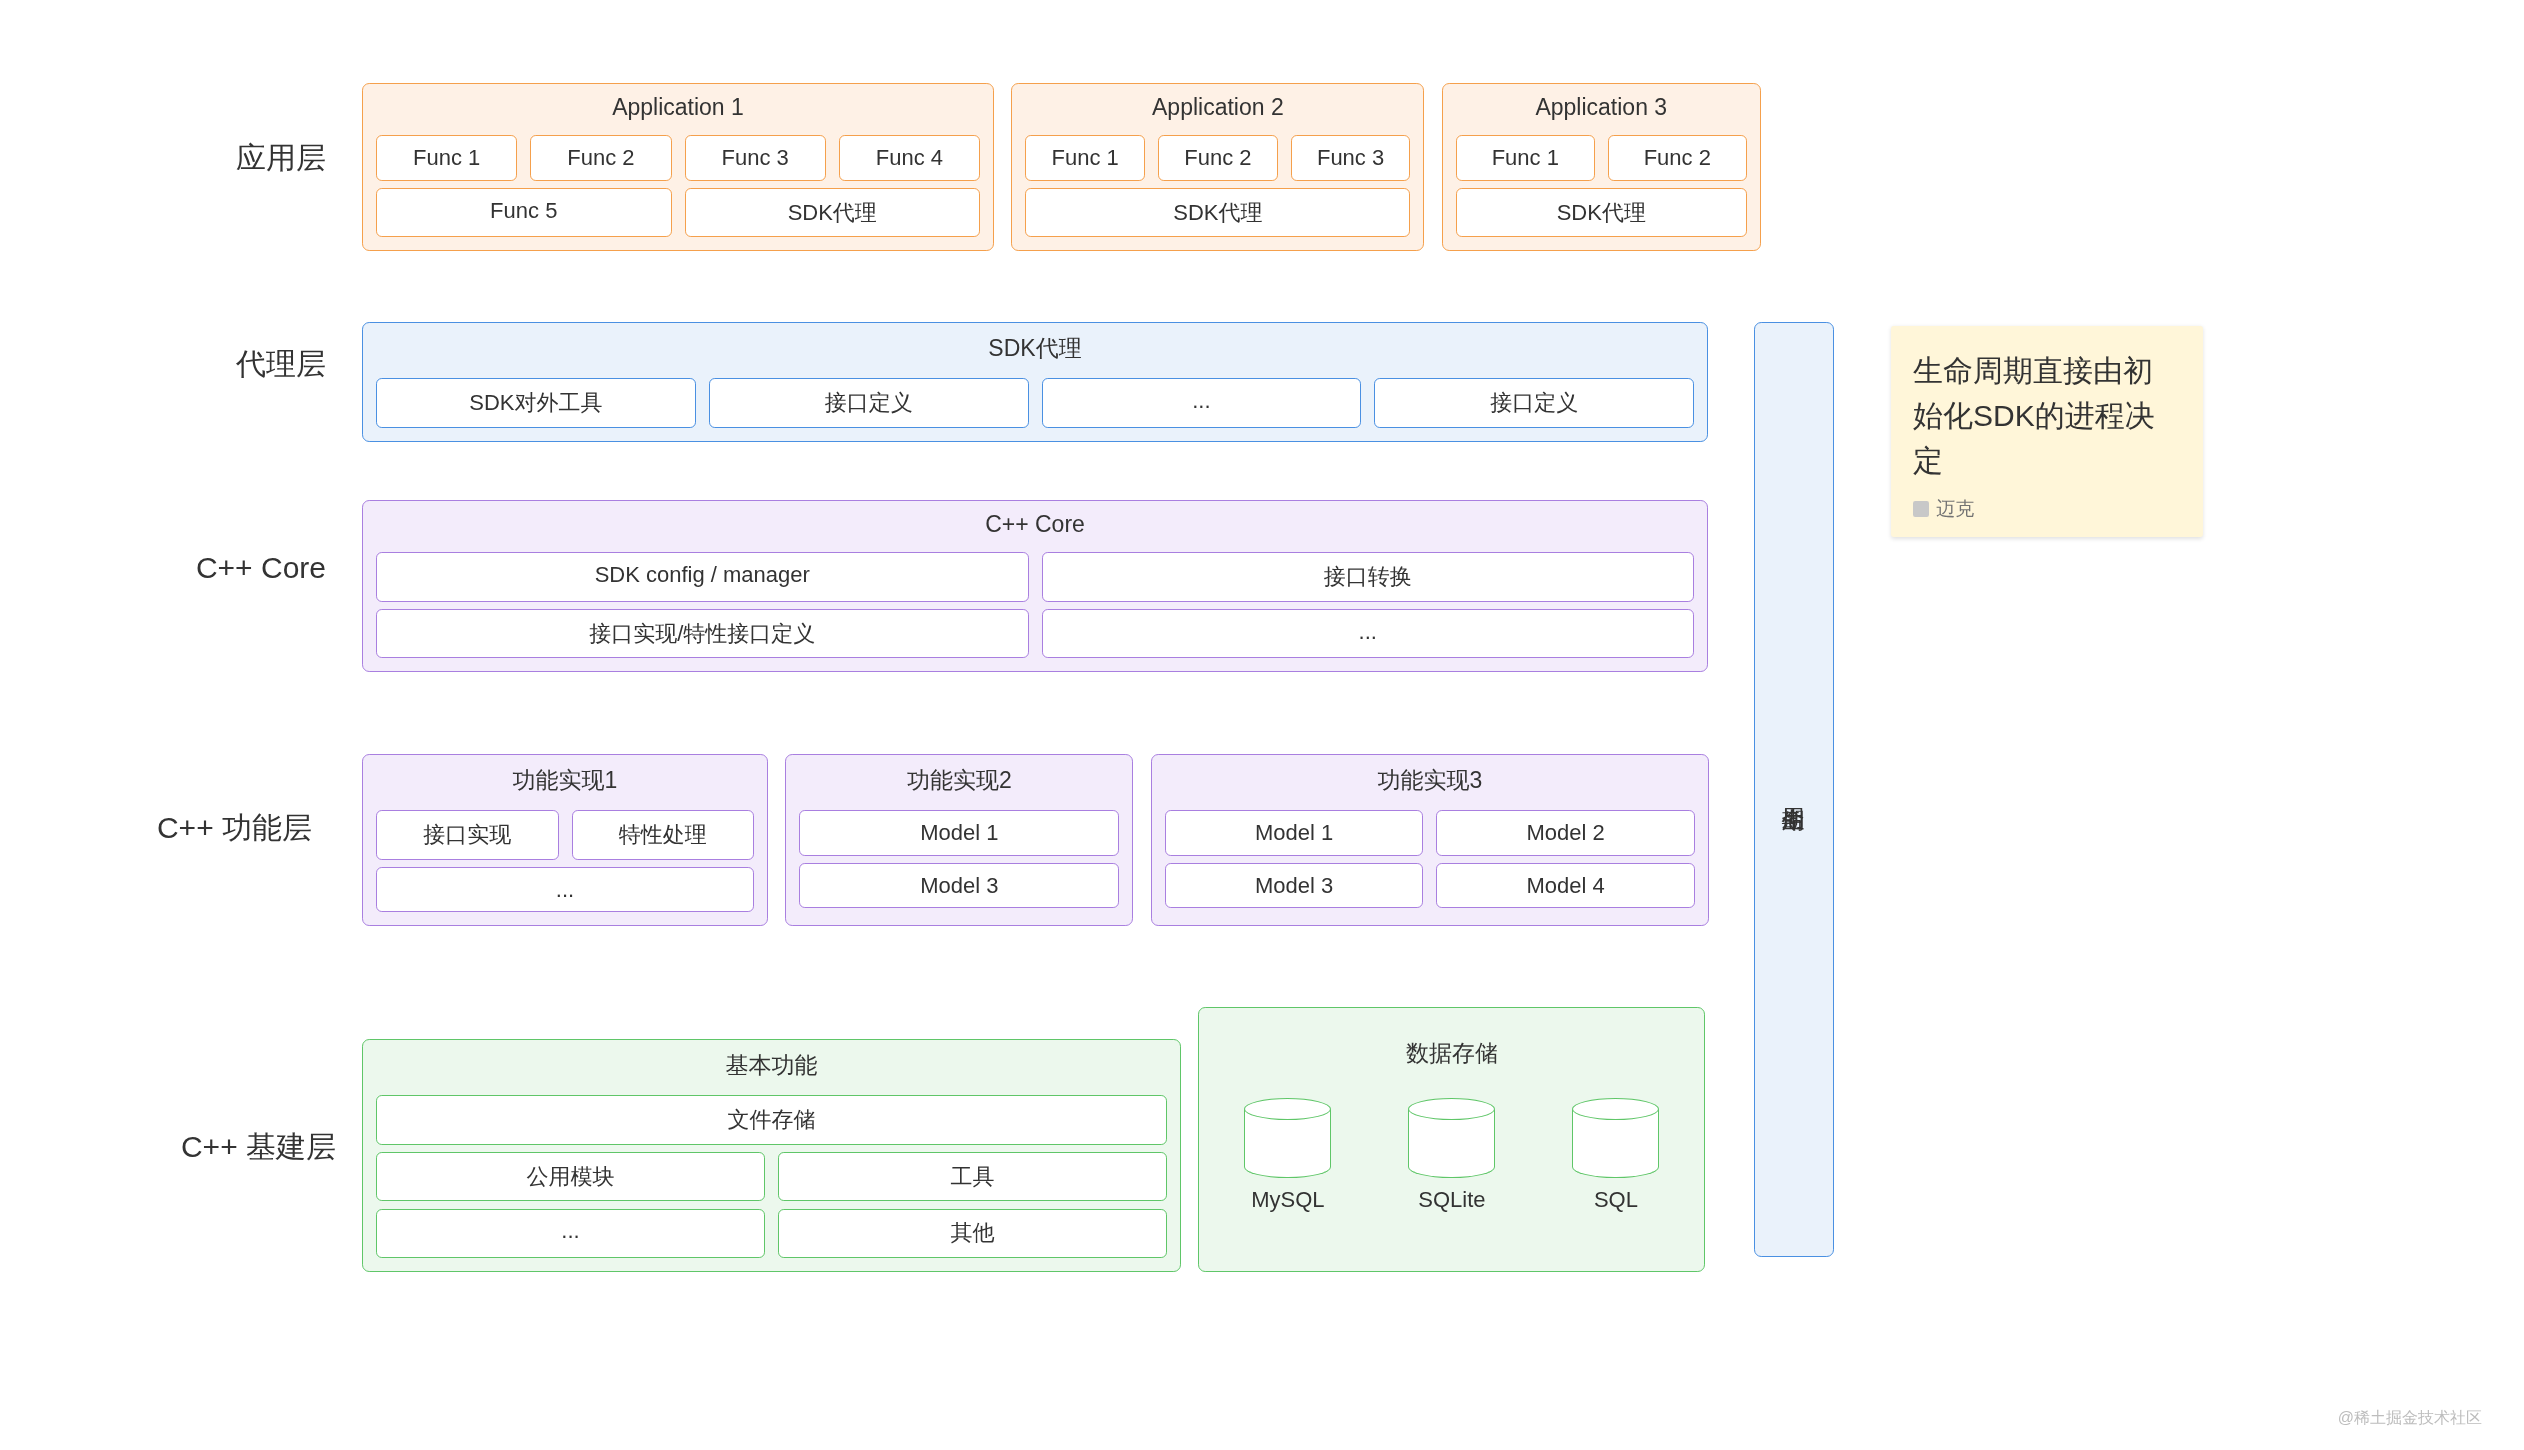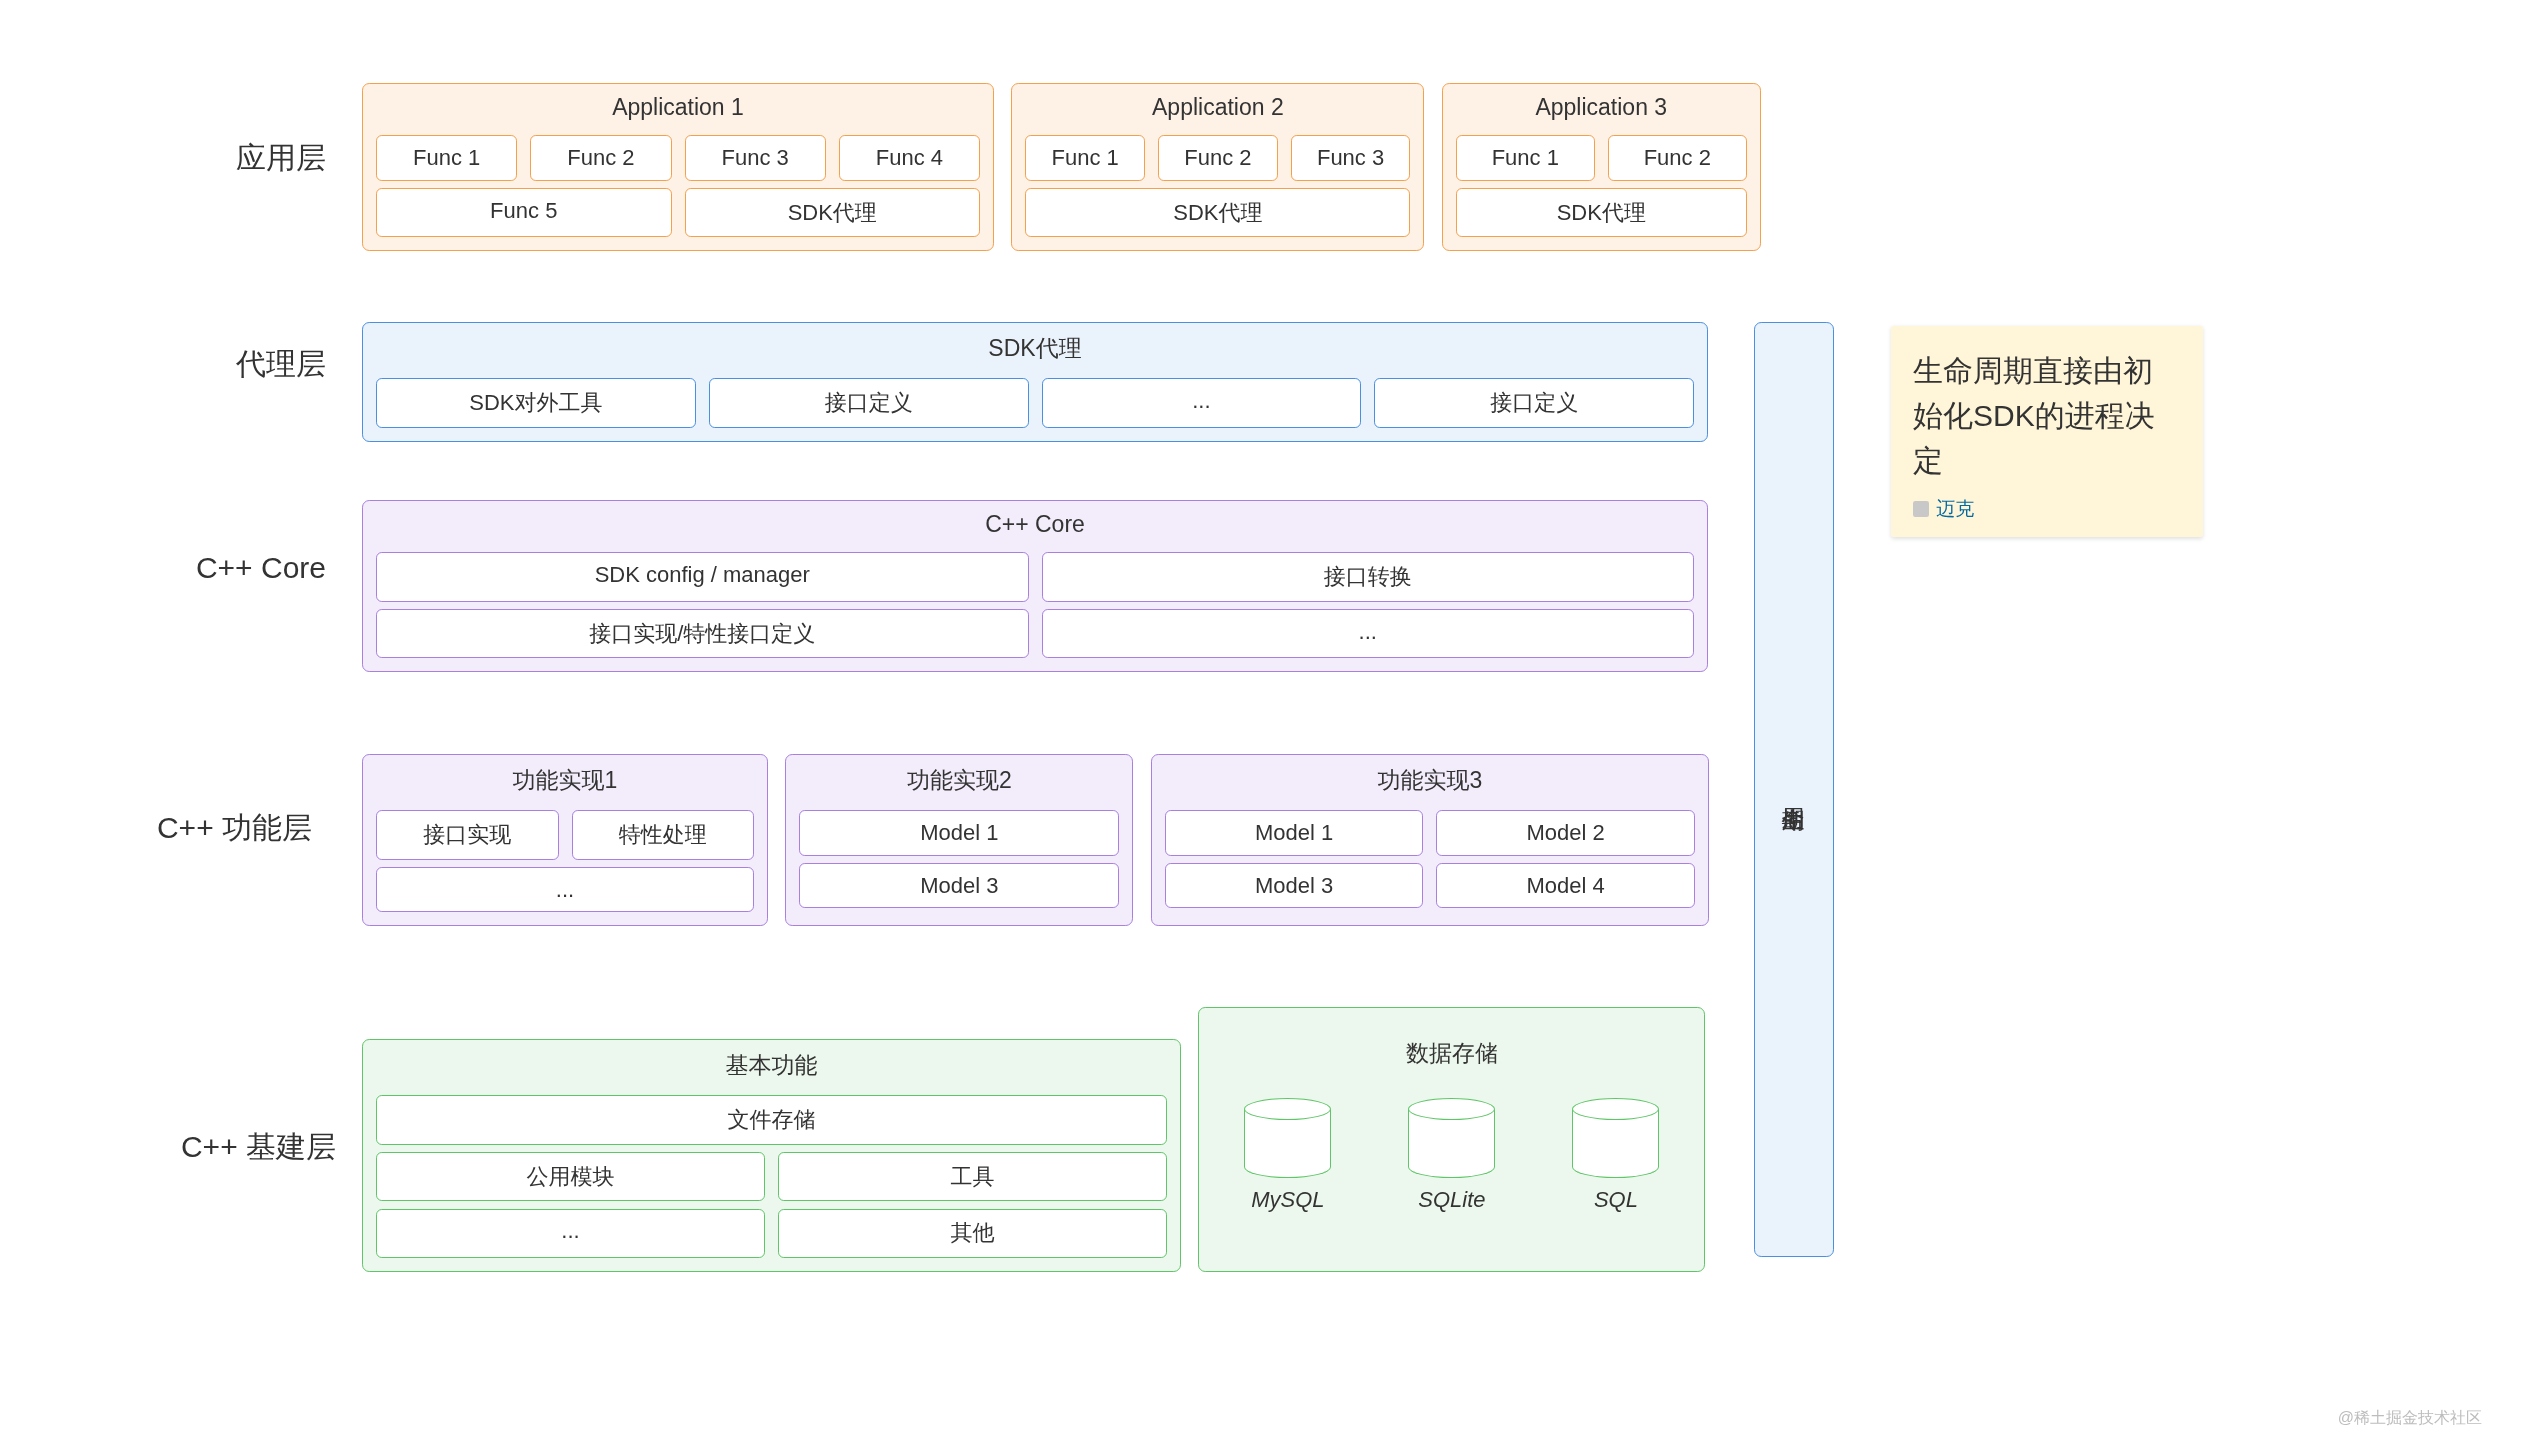--- a/index.html
+++ b/index.html
@@ -54,26 +54,26 @@
   .lifecycle {
     border:1.4px solid #4a90e2; background:#eaf2fb; border-radius:7.2px;
     display:flex; align-items:center; justify-content:center;
     writing-mode: vertical-rl; text-orientation: upright; font-size:23px;
   }
   .note {
     position:absolute; background:#fff6d9; border-radius:2.9px;
     padding:22px 22px 14.5px 22px; box-shadow:0 1.4px 4.3px rgba(0,0,0,.12);
   }
   .note .txt{ font-size:30px; line-height:1.5; }
-  .note .author{ font-size:19px; color:#0369a1; margin-top:13px; display:flex; align-items:center; gap:7.2px;}
+  .note .author{ font-size:19px; color:#737373; margin-top:13px; display:flex; align-items:center; gap:7.2px;}
   .dbicon{ display:flex; flex-direction:column; align-items:center; }
   .cyl{ width:87px; height:80px; position:relative; margin-bottom:8.7px;}
   .cyl .top{position:absolute;top:0;left:0;right:0;height:22px;border:1.4px solid #5fc668;border-radius:50%;background:#fff;z-index:2;}
   .cyl .body{position:absolute;top:11px;left:0;right:0;bottom:0;border:1.4px solid #5fc668;border-top:none;border-radius:0 0 43px 43px / 0 0 11px 11px;background:#fff;}
-  .dbicon .lbl{font-size:22px;font-style:italic;}
+  .dbicon .lbl{font-size:22px;}
   .watermark{position:absolute;right:43px;bottom:22px;font-size:16px;color:#bdbdbd;}
 </style>
 </head>
 <body>
 
 <div class="layer-label" style="top:138px;left:94px;">应用层</div>
 <div class="layer-label" style="top:344px;left:94px;">代理层</div>
 <div class="layer-label" style="top:551px;left:94px;">C++ Core</div>
 <div class="layer-label" style="top:808px;left:80px;">C++ 功能层</div>
 <div class="layer-label" style="top:1127px;left:104px;">C++ 基建层</div>

